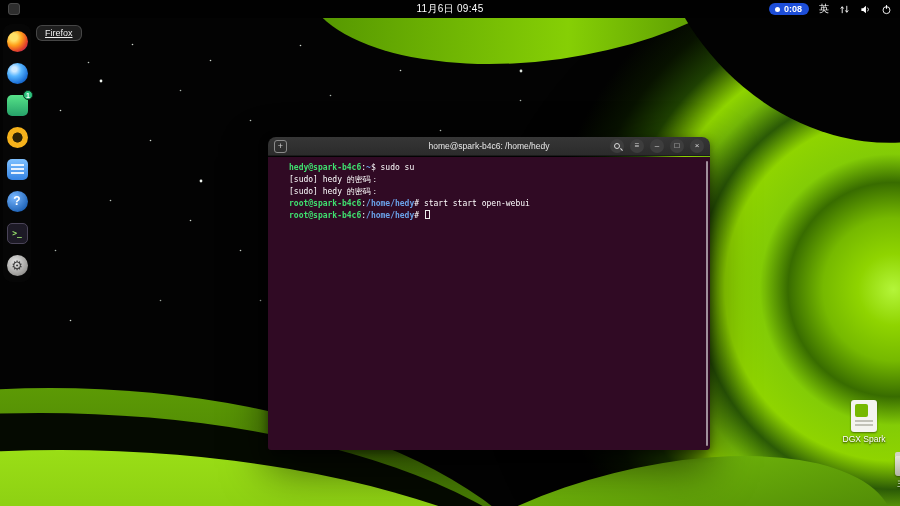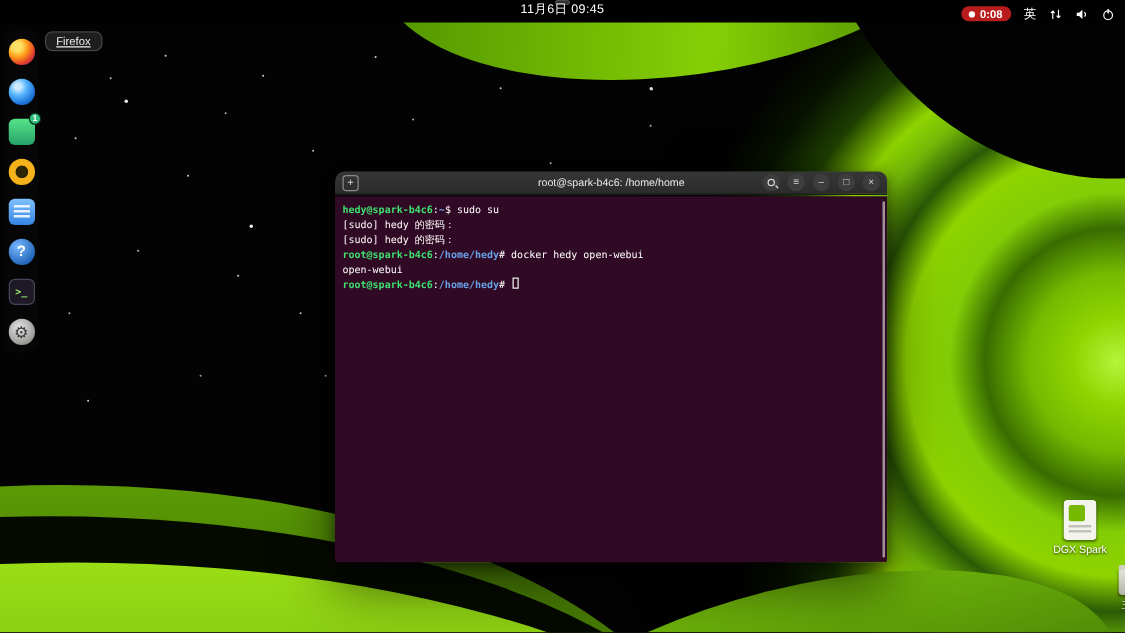--- a/index.html
+++ b/index.html
@@ -32,25 +32,25 @@
     440px 130px 0 0.3px #b9c2ba, 480px 40px 0 0.3px #cdd5cc, 520px 100px 0 0.3px #aab3ab,
     560px 150px 0 0.3px #cdd5cc, 390px 180px 0 0.3px #b9c2ba, 430px 240px 0 0.3px #cdd5cc,
     160px 300px 0 0.3px #9aa39b, 70px 320px 0 0.3px #cdd5cc, 260px 300px 0 0.3px #aab3ab,
     500px 210px 0 0.3px #cdd5cc, 610px 60px 0 0.3px #b9c2ba, 640px 110px 0 0.3px #cdd5cc; }
   .stars2 { left:0; top:0; width:2px; height:2px; box-shadow:
     100px 80px 0 0.4px #eef3ee, 300px 150px 0 0.4px #e2e8e2, 200px 180px 0 0.4px #eef3ee,
     520px 70px 0 0.4px #dbe2db, 420px 200px 0 0.4px #eef3ee; }
 
   
   .topbar { position:absolute; top:0; left:0; right:0; height:18px; background:#010101;
-    display:flex; align-items:center; color:#fff; font-size:10px; z-index:50; padding:0 8px;flex-direction:column; }
+    display:flex; align-items:center; color:#fff; font-size:10px; z-index:50; padding:0 8px; }
   .tb-appicon { width:12px; height:12px; border-radius:3px; background:#2e2e2e; border:1px solid #4a4a4a; }
   .tb-clock { position:absolute; left:50%; transform:translateX(-50%); font-size:10px; color:#fff; letter-spacing:0.3px; }
   .tb-right { margin-left:auto; display:flex; align-items:center; gap:10px; }
-  .rec-badge { display:flex; align-items:center; gap:4px; background:#b91c1c; border-radius:9px;
+  .rec-badge { display:flex; align-items:center; gap:4px; background:#1d4ed8; border-radius:9px;
     padding:1px 7px 1px 6px; font-size:9px; font-weight:bold; color:#fff; }
   .rec-dot { width:5px; height:5px; border-radius:50%; background:#fff; }
   .tb-im { font-size:10px; }
   .tb-ico { display:flex; align-items:center; }
 
   
   .dock { position:absolute; left:3px; top:24px; width:28px; display:flex; flex-direction:column;
     align-items:center; gap:8px; z-index:40; background:rgba(12,12,12,0.45); border-radius:9px; padding:5px 0; }
   .dock-item { position:relative; width:24px; height:24px; display:flex; align-items:center; justify-content:center; }
   .dock-icon { width:21px; height:21px; border-radius:5px; position:relative;
@@ -80,21 +80,21 @@
   .term-title { position:absolute; left:50%; transform:translateX(-50%); font-size:8.5px; color:#e8e8e8; white-space:nowrap; }
   .newtab-btn { width:13px; height:13px; border:1px solid #8a8a8a; border-radius:3px; color:#cfcfcf;
     font-size:9px; line-height:11px; text-align:center; }
   .hdr-icons { margin-left:auto; display:flex; gap:6px; align-items:center; }
   .hdr-btn { width:14px; height:14px; border-radius:50%; background:#3d3d3d; color:#d9d9d9;
     display:flex; align-items:center; justify-content:center; font-size:8px; line-height:1; }
   .mag { position:relative; width:6px; height:6px; border:1px solid #d9d9d9; border-radius:50%; }
   .mag::after { content:""; position:absolute; left:5px; top:5px; width:3px; height:1px; background:#d9d9d9; transform:rotate(45deg); }
   .term-body { position:absolute; top:20px; left:0; right:0; bottom:0; background:#300a24;
     padding:5px 6px; font-family:"DejaVu Sans Mono", monospace; font-size:8px; line-height:12px; color:#fff; }
-  .term-line { white-space:pre-wrap; }
+  .term-line { white-space:pre-wrap;margin-left:15px; }
   .term-scroll { position:absolute; right:2px; top:24px; bottom:4px; width:2px;
     background:rgba(255,255,255,0.55); border-radius:1px; }
   .cursor { display:inline-block; width:5px; height:9px; border:1px solid #ececec; vertical-align:-1px; margin-left:1px; }
 
   
   .desk-icon { position:absolute; z-index:15; text-align:center; color:#fff; font-size:8.5px;
     text-shadow:0 1px 2px rgba(0,0,0,0.9); }
   .desk-dgx { left:842px; top:400px; width:44px; }
   .desk-home { left:892px; top:455px; width:36px; }
   .dgx-icon { width:26px; height:32px; margin:0 auto 2px; background:#f4f4ef; border-radius:3px;
@@ -187,21 +187,21 @@
         <div class="dock-icon icon-settings">⚙</div>
       </div>
     </div>
   <div class="dock-tooltip">Firefox</div>
 
   <div class="term-window">
     <div class="term-header">
       <div class="newtab-btn">
         <span>+</span>
       </div>
-      <div class="term-title">root@spark-b4c6: /home/home</div>
+      <div class="term-title">home@spark-b4c6: /home/hedy</div>
       <div class="hdr-icons">
         <div class="hdr-btn">
           <span class="mag"></span>
         </div>
         <div class="hdr-btn">
           <span>≡</span>
         </div>
         <div class="hdr-btn">
           <span>–</span>
         </div>
@@ -210,22 +210,21 @@
         </div>
         <div class="hdr-btn">
           <span>×</span>
         </div>
       </div>
     </div>
     <div class="term-body">
         <div class="term-line"><span style="color: rgb(63, 224, 111); font-weight: bold;">hedy@spark-b4c6</span><span style="color: rgb(255, 255, 255);">:</span><span style="color: rgb(106, 161, 232); font-weight: bold;">~</span><span style="color: rgb(255, 255, 255);">$ sudo su</span></div>
         <div class="term-line"><span style="color: rgb(255, 255, 255);">[sudo] hedy 的密码：</span></div>
         <div class="term-line"><span style="color: rgb(255, 255, 255);">[sudo] hedy 的密码：</span></div>
-        <div class="term-line"><span style="color: rgb(63, 224, 111); font-weight: bold;">root@spark-b4c6</span><span style="color: rgb(255, 255, 255);">:</span><span style="color: rgb(106, 161, 232); font-weight: bold;">/home/hedy</span><span style="color: rgb(255, 255, 255);"># docker hedy open-webui</span></div>
-        <div class="term-line"><span style="color: rgb(255, 255, 255);">open-webui</span></div>
+        <div class="term-line"><span style="color: rgb(63, 224, 111); font-weight: bold;">root@spark-b4c6</span><span style="color: rgb(255, 255, 255);">:</span><span style="color: rgb(106, 161, 232); font-weight: bold;">/home/hedy</span><span style="color: rgb(255, 255, 255);"># start start open-webui</span></div>
         <div class="term-line"><span style="color: rgb(63, 224, 111); font-weight: bold;">root@spark-b4c6</span><span style="color: rgb(255, 255, 255);">:</span><span style="color: rgb(106, 161, 232); font-weight: bold;">/home/hedy</span><span style="color: rgb(255, 255, 255);"># </span><span class="cursor"></span></div>
       </div>
     <div class="term-scroll"></div>
   </div>
 
   <div class="desk-icon desk-dgx">
     <div class="dgx-icon"></div>
     <div class="desk-label">DGX Spark</div>
   </div>
   <div class="desk-icon desk-home">

